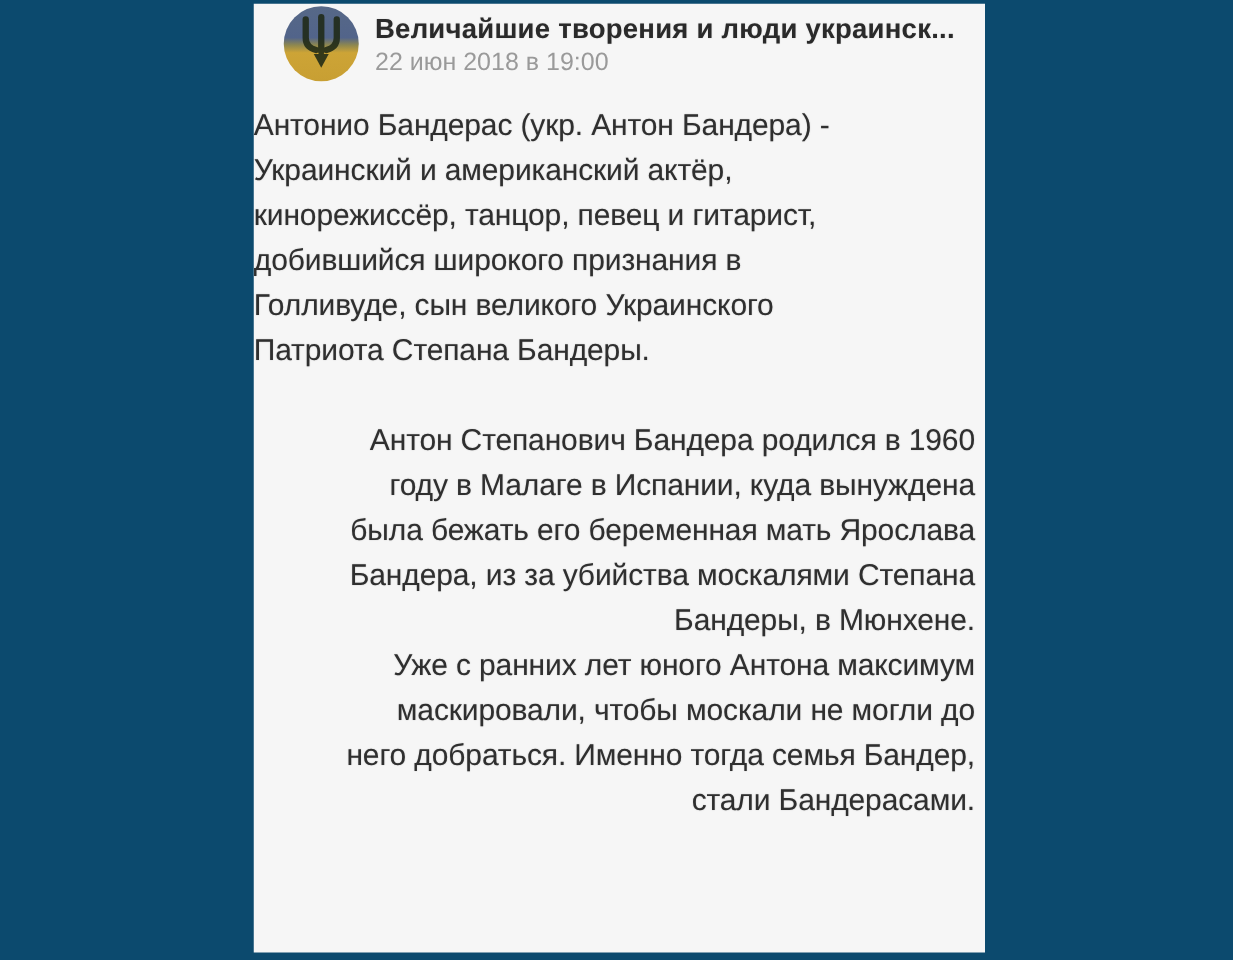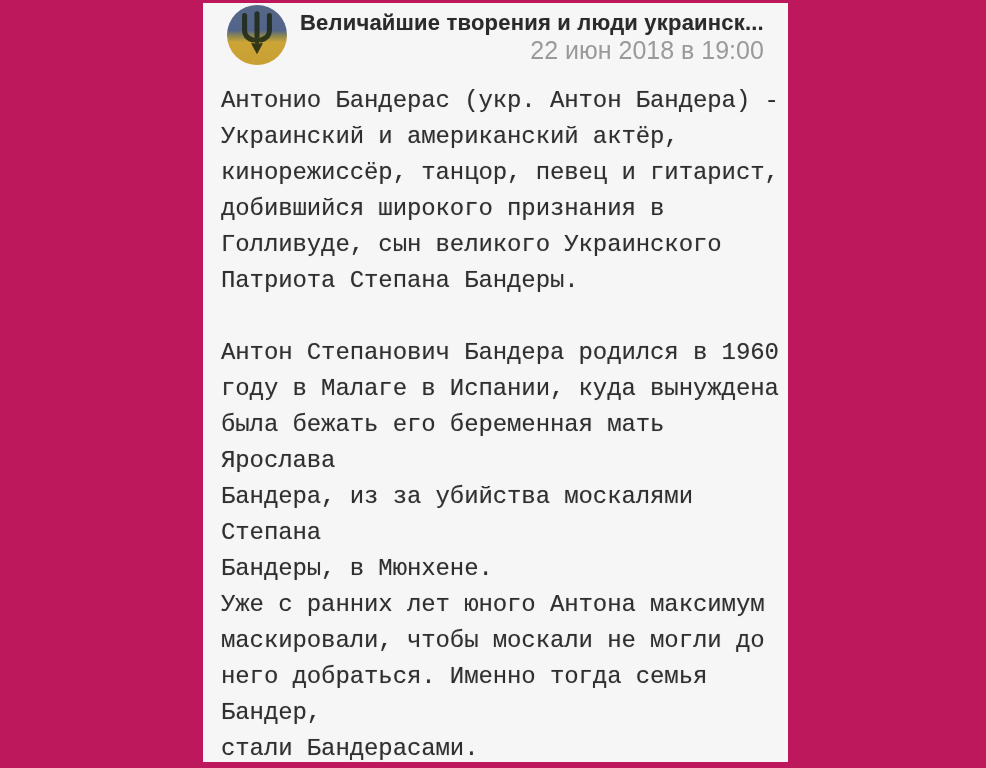--- a/index.html
+++ b/index.html
@@ -1,21 +1,21 @@
 <!DOCTYPE html>
 <html><head>
 <meta charset="utf-8">
 <style>
   * { box-sizing: border-box; margin: 0; padding: 0; }
   html, body { background: #000; }
   .canvas {
     position: relative;
     width: 986px;
     height: 768px;
-    background: #be185d;
+    background: #0c4a6e;
     overflow: hidden;
     font-family: "Liberation Sans", "DejaVu Sans", sans-serif;
   }
   .post-panel {
     position: absolute;
     left: 203px;
     top: 3px;
     width: 585px;
     height: 759px;
     background: #f6f6f6;
@@ -52,43 +52,40 @@
     line-height: 28px;
     font-weight: bold;
     color: #2a2a2a;
     letter-spacing: 0.2px;
     white-space: nowrap;
     text-shadow: 0 0 1px rgba(42,42,42,0.25);
     cursor: pointer;
   }
   .post-date {
     margin-top: 1px;
-    font-size: 25px;
+    font-size: 20px;
     line-height: 24px;
     color: #9a9a9a;
     white-space: nowrap;
     cursor: pointer;
-    text-align: right;
   }
   .post-body {
     margin-top: 18px;
-    padding-left: 18px;
     padding-right: 8px;
-    font-family: Liberation Mono, monospace;
   }
   .post-body p {
     font-size: 24px;
     line-height: 36px;
     color: #2f2f2f;
     letter-spacing: -0.1px;
     white-space: pre-wrap;
     margin: 0 0 36px 0;
     text-shadow: 0 0 1px rgba(47,47,47,0.35);
   }
-  .post-body p:last-child { margin-bottom: 17px; }
+  .post-body p:last-child { margin-bottom: 17px; text-align: right; }
 </style>
 </head>
 <body>
 
 <div class="canvas">
   <div class="post-panel">
 
     <div class="post-header">
       <div class="avatar">
         <svg viewBox="0 0 100 100" width="46" height="46" aria-hidden="true">

